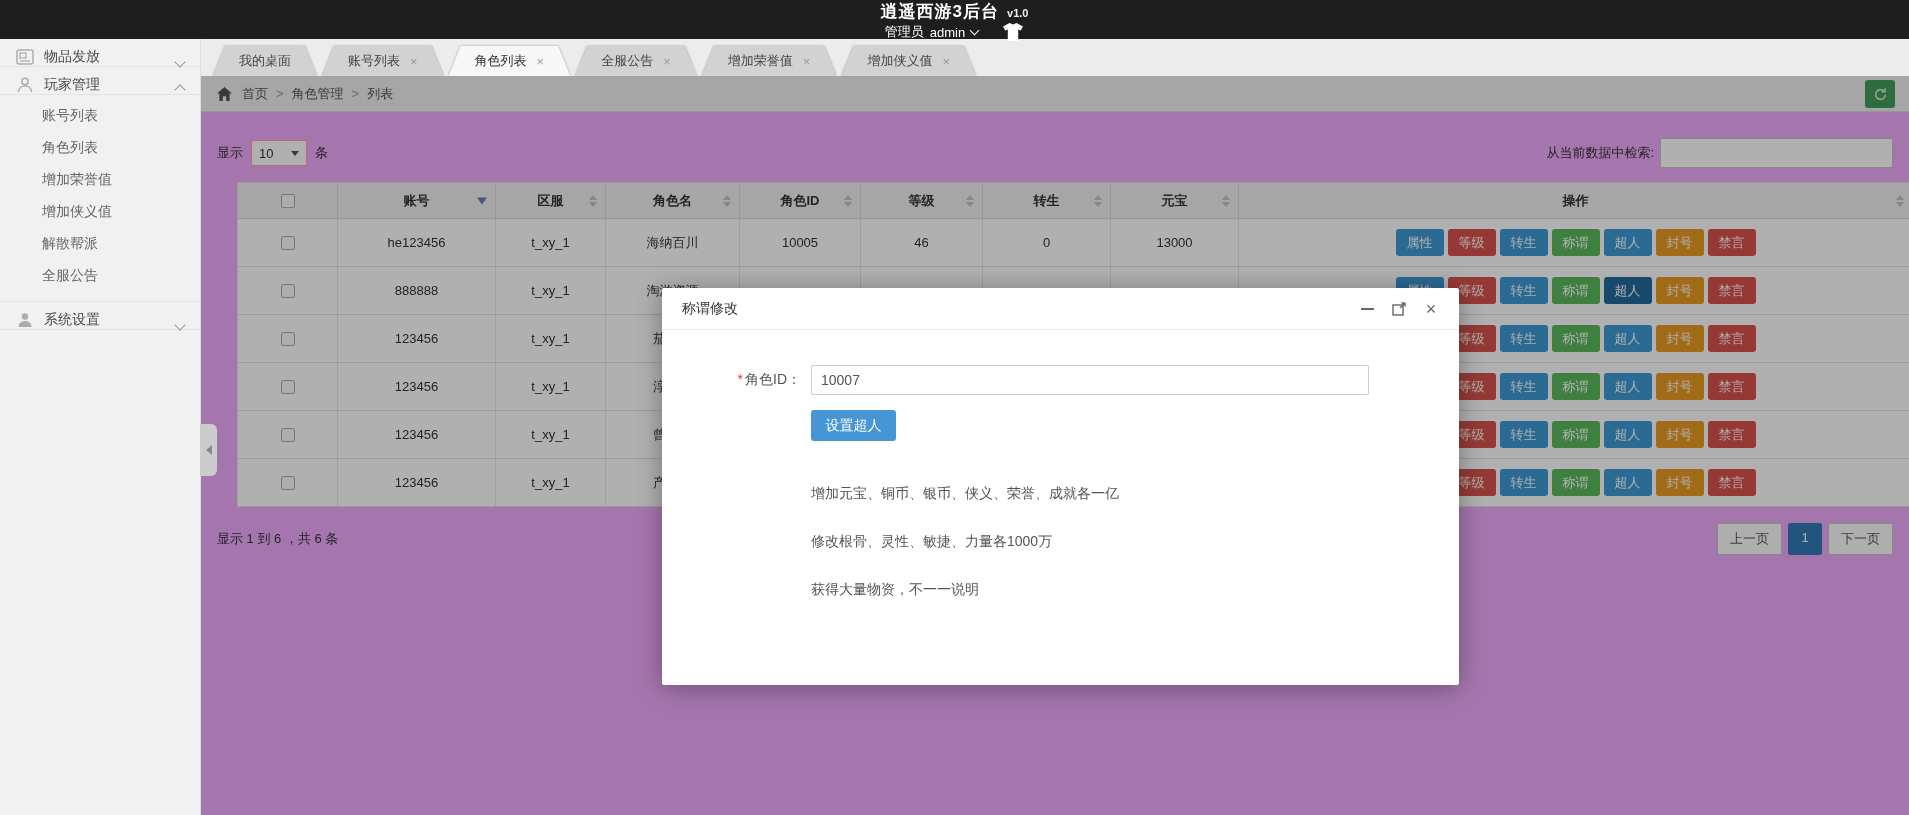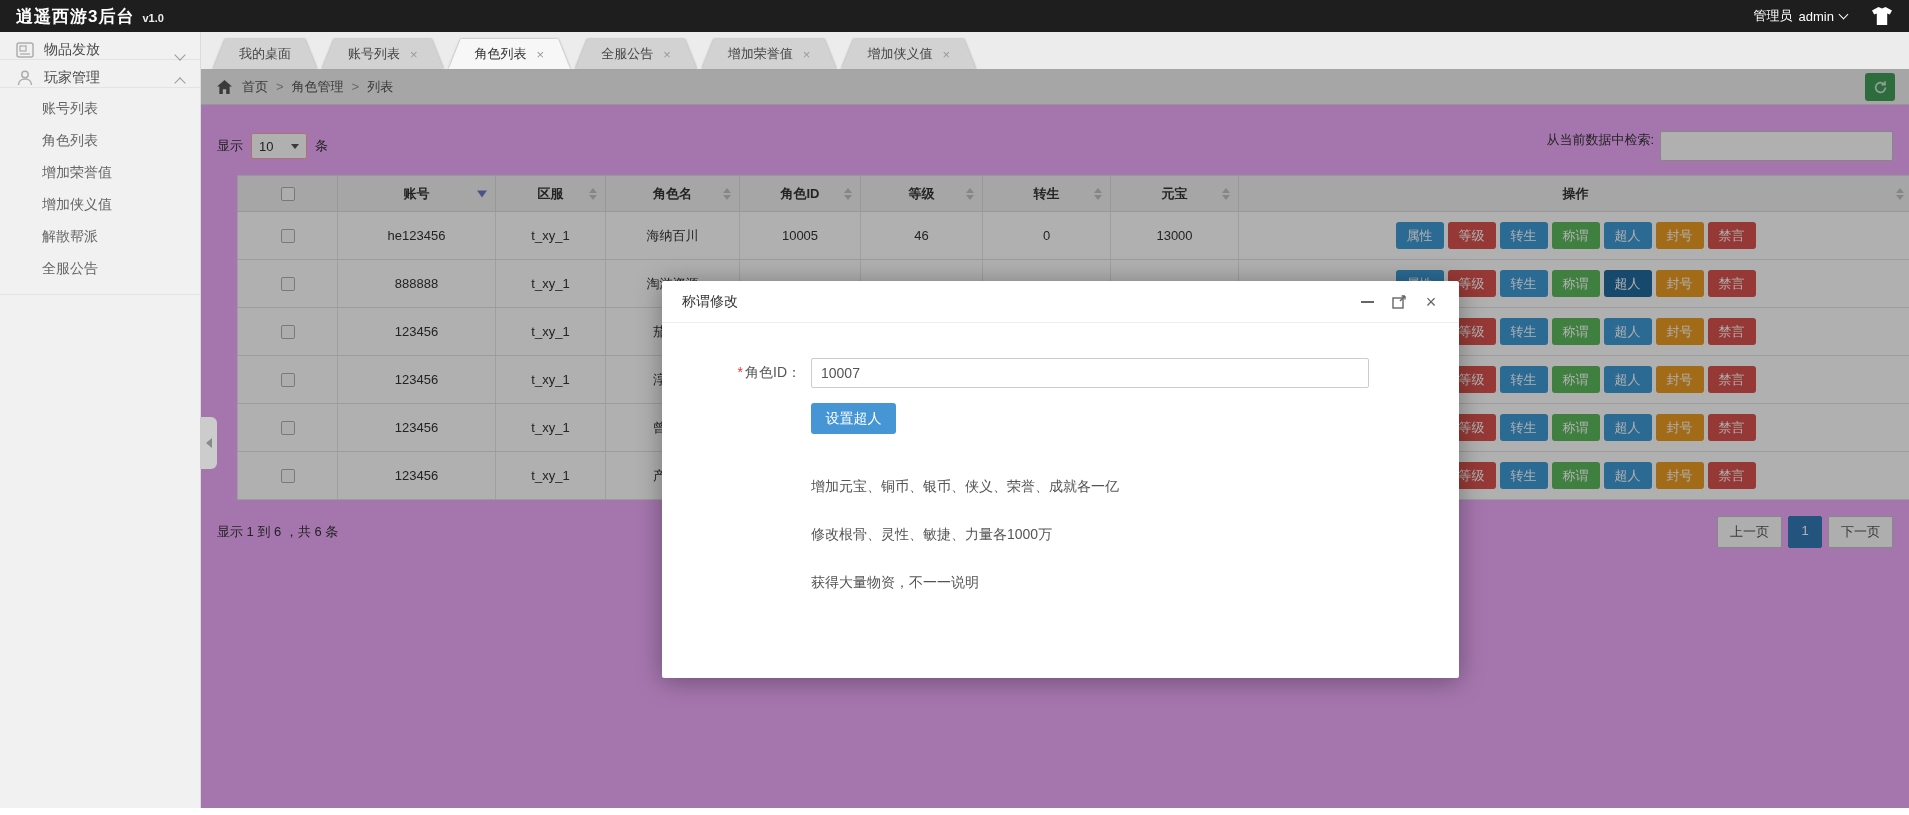--- a/index.html
+++ b/index.html
@@ -1,21 +1,21 @@
 <!DOCTYPE html>
 <html><head>
 <meta charset="utf-8">
 <style>
   * { margin:0; padding:0; box-sizing:border-box; }
   html,body { width:1909px; height:815px; overflow:hidden;
     font-family:"Liberation Sans","DejaVu Sans",sans-serif; background:#fff; }
 
   
-  .app-header { height:32px; background:#1e1e1e; display:flex; align-items:center;
-    justify-content:space-between; padding:0 16px; position:relative; z-index:50; }
+  .app-header { height:39px; background:#1e1e1e; display:flex; align-items:center;
+    justify-content:space-between; padding:0 28px; position:relative; z-index:50;flex-direction:column; }
   .brand { display:flex; align-items:baseline; gap:8px; color:#fff; }
   .brand-title { font-size:17px; font-weight:bold; letter-spacing:1px; }
   .brand-ver { font-size:11px; color:#eee; font-weight:bold; }
   .header-right { display:flex; align-items:center; gap:10px; color:#fff; font-size:13px; }
   .admin-box { display:flex; align-items:center; gap:6px; cursor:pointer; }
   .chev-down-sm { width:7px; height:7px; border-right:1px solid #fff; border-bottom:1px solid #fff;
     transform:rotate(45deg); margin-top:-4px; }
   .shirt { margin-left:14px; display:flex; align-items:center; }
 
   
@@ -62,21 +62,21 @@
   .refresh-btn { position:absolute; right:14px; top:4px; width:30px; height:28px; background:#429d59;
     border:none; border-radius:3px; display:flex; align-items:center; justify-content:center; cursor:pointer; }
 
   .page-body { padding:0 16px; }
   .controls { margin-top:26px; display:flex; align-items:center; justify-content:space-between; height:30px; }
   .len-ctl { display:flex; align-items:center; gap:8px; font-size:13px; color:#333; }
   .len-select { width:56px; height:26px; border:1px solid #fca5a5; background:#fff; border-radius:2px;
     display:flex; align-items:center; justify-content:space-between; padding:0 7px; font-size:13px; color:#333; cursor:pointer; }
   .len-select .caret { width:0; height:0; border-left:4px solid transparent; border-right:4px solid transparent;
     border-top:5px solid #555; }
-  .search-ctl { display:flex; align-items:flex-start; gap:6px; font-size:13px; color:#333; }
+  .search-ctl { display:flex; align-items:center; gap:6px; font-size:13px; color:#333; }
   .search-input { width:233px; height:30px; border:1px solid #c4c4c4; border-radius:2px; padding:0 8px; font-size:13px; }
 
   
   table.grid { width:100%; border-collapse:collapse; margin-top:14px; table-layout:fixed;margin-left:20px; }
   .grid th { background:#f1f1f1; height:36px; font-size:13px; color:#333; font-weight:bold;
     border:1px solid #dcdcdc; border-left:none; border-right:1px solid #dcdcdc; position:relative; cursor:pointer; }
   .grid th:first-child { border-left:1px solid #dcdcdc; }
   .grid td { height:48px; font-size:13px; color:#333; text-align:center; border-bottom:1px solid #e2e2e2;
     border-right:1px solid #e6e6e6; background:#fff; overflow:hidden; white-space:nowrap; }
   .grid td:first-child { border-left:1px solid #e6e6e6; }
@@ -167,20 +167,28 @@
         </div>
         <div class="side-sub">
           <div class="side-sub-item">账号列表</div>
           <div class="side-sub-item">角色列表</div>
           <div class="side-sub-item">增加荣誉值</div>
           <div class="side-sub-item">增加侠义值</div>
           <div class="side-sub-item">解散帮派</div>
           <div class="side-sub-item">全服公告</div>
         </div>
         <div style="border-top: 1px solid rgb(227, 227, 227);"></div>
+        <div class="side-section">
+          <span class="s-icon"><svg viewBox="0 0 18 18">
+              <circle cx="9" cy="5.5" r="3.2" fill="#8a8a8a"></circle>
+              <path d="M2.5 16 c0-4 3-6 6.5-6 s6.5 2 6.5 6 Z" fill="#8a8a8a"></path>
+            </svg></span>
+          <span class="s-label">系统设置</span>
+          <span class="side-chev down"></span>
+        </div>
       </div>
     <div class="collapse-handle">
       <span class="tri-left"></span>
     </div>
   </div>
 
   <div class="right-col">
     <div class="tabbar" id="tab-strip">
         <div class="tab-shadow">
           <div class="tab">

